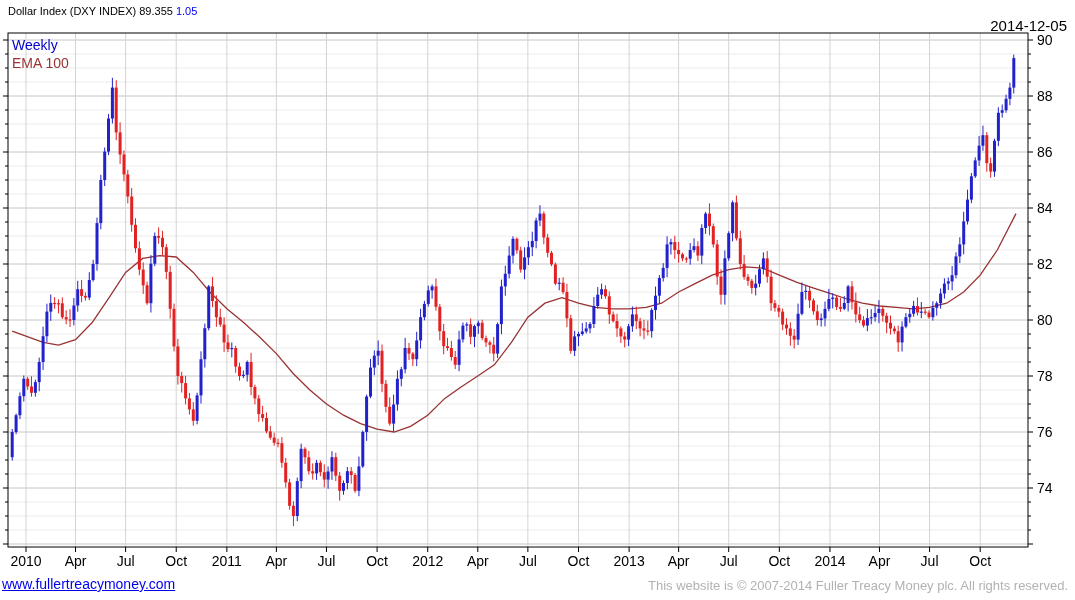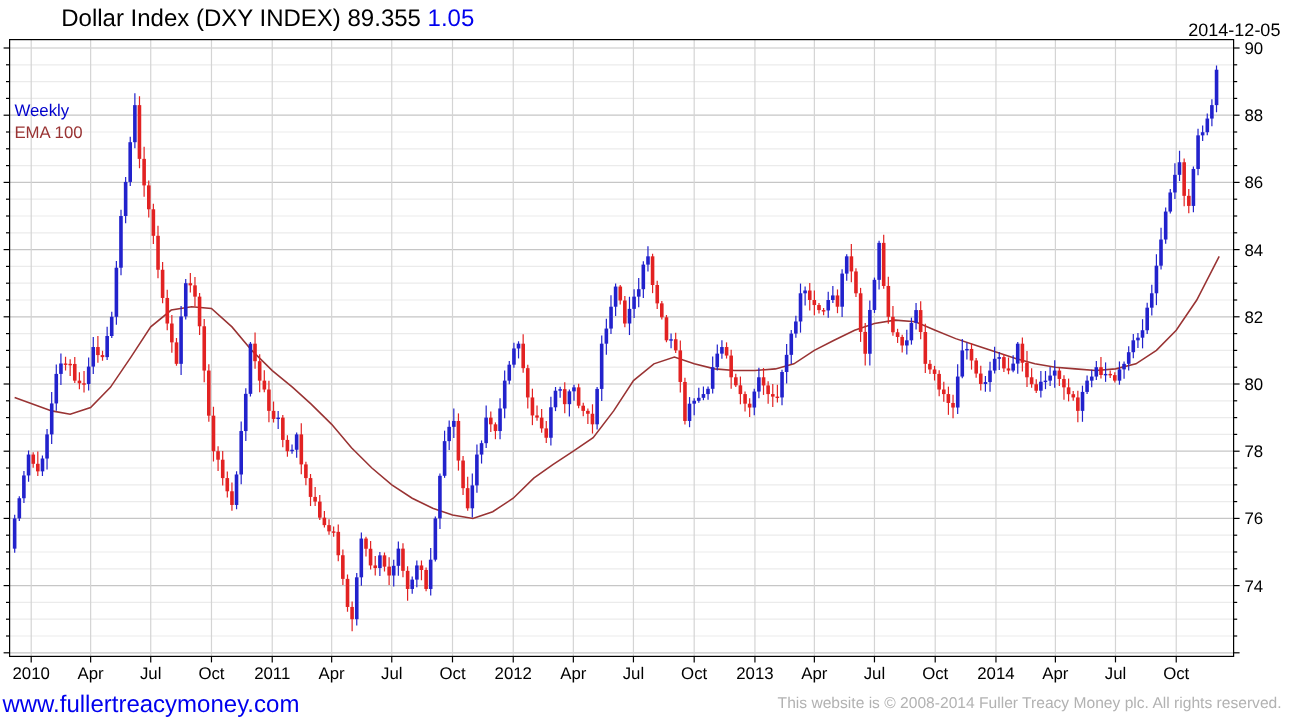--- a/index.html
+++ b/index.html
@@ -1,24 +1,24 @@
 <!DOCTYPE html>
 <html><head>
 <meta charset="utf-8">
 <style>
   html,body{margin:0;padding:0;background:#ffffff;}
   body{width:1075px;height:600px;position:relative;font-family:"Liberation Sans",sans-serif;overflow:hidden;}
-  .titlebar{position:absolute;left:8px;top:5px;font-size:20px;color:#000;white-space:nowrap;margin-left:43px;}
+  .titlebar{position:absolute;left:8px;top:5px;font-size:11px;color:#000;white-space:nowrap;}
   .titlebar .chg{color:#0000ee;}
   .datebar{position:absolute;right:8px;top:5px;font-size:15px;color:#000;margin-top:12px;}
-  .legend{position:absolute;left:12px;top:36px;font-size:14px;line-height:18px;margin-top:47px;}
+  .legend{position:absolute;left:12px;top:36px;font-size:14px;line-height:18px;}
   .legend .tf{color:#0000cc;}
   .legend .ema{color:#993333;}
   #chartsvg{position:absolute;left:0;top:0;}
-  .footer-link{position:absolute;left:2px;top:576px;font-size:20px;color:#0000ee;cursor:pointer;}
+  .footer-link{position:absolute;left:2px;top:576px;font-size:14px;color:#0000ee;text-decoration:underline;cursor:pointer;}
   .footer-copy{position:absolute;right:7px;top:578px;font-size:13px;color:#b2b2b2;}
 </style>
 </head>
 <body>
 
 <div class="titlebar"><span>Dollar Index (DXY INDEX) 89.355</span>&nbsp;<span class="chg">1.05</span></div>
 <div class="datebar">2014-12-05</div>
 
 <svg id="chartsvg" width="1075" height="600">
     <defs>
@@ -733,13 +733,13 @@
     <line x1="980.1954285714286" y1="547" x2="980.1954285714286" y2="552" stroke="#000000" stroke-width="1"></line>
     <text x="980.1954285714286" y="566" font-size="14" font-family="&quot;Liberation Sans&quot;,sans-serif" fill="#000" text-anchor="middle">Oct</text>
   </svg>
 
 <div class="legend">
   <div class="tf">Weekly</div>
   <div class="ema">EMA 100</div>
 </div>
 
 <a class="footer-link">www.fullertreacymoney.com</a>
-<div class="footer-copy">This website is © 2008-2014 Fuller Treacy Money plc. All rights reserved.</div>
+<div class="footer-copy">This website is © 2007-2014 Fuller Treacy Money plc. All rights reserved.</div>
 
 </body></html>

